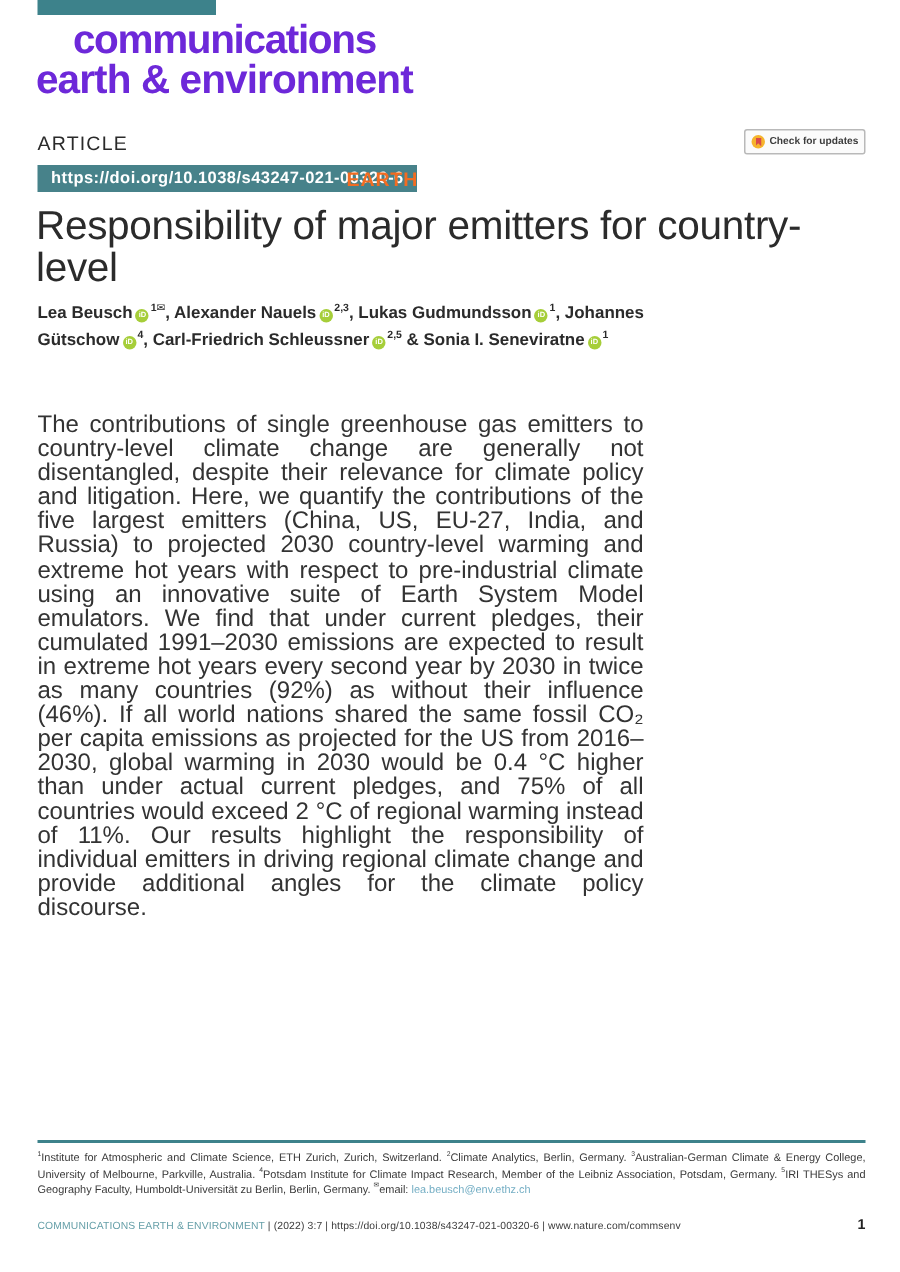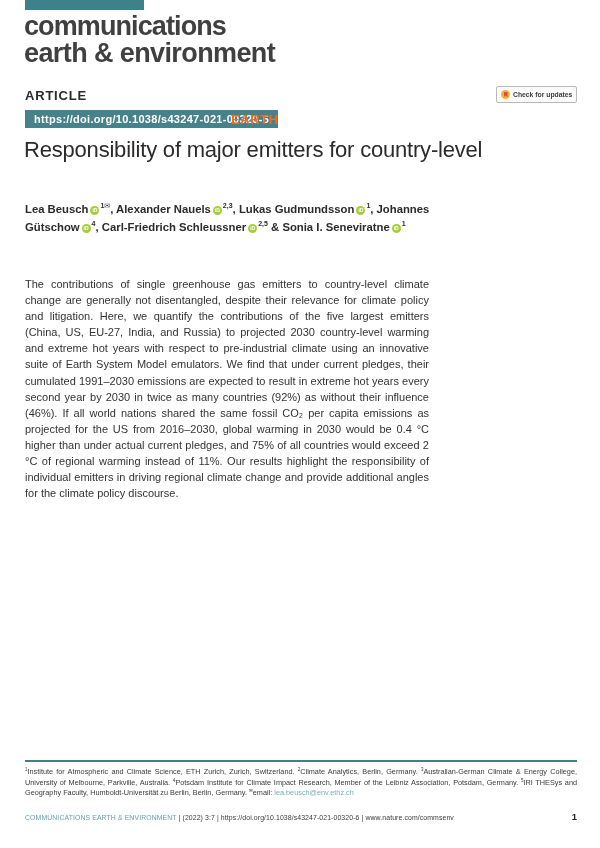--- a/index.html
+++ b/index.html
@@ -3,49 +3,49 @@
 <meta charset="utf-8">
 <style>
   * { margin:0; padding:0; box-sizing:border-box; }
   html,body { background:#888; }
   .page {
     position:relative; width:600px; height:848px; background:#ffffff;
     font-family:"Liberation Sans","DejaVu Sans",sans-serif; overflow:hidden;
     margin:0 auto;
   }
   .teal-bar { position:absolute; left:25px; top:0; width:119px; height:10px; background:#3d828b; }
-  .logo { position:absolute; left:24px; top:13px; color:#404040; }
+  .logo { position:absolute; left:24px; top:13px; color:#6d28d9;text-align:center; }
   .logo-l1 { font-size:27px; font-weight:800; letter-spacing:-0.9px; line-height:27px; }
   .logo-l2 { font-size:27px; font-weight:700; letter-spacing:-0.6px; line-height:27px; }
-  .article-label { position:absolute; left:25px; top:88px; font-size:13px; font-weight:700; letter-spacing:0.8px; color:#2a2a2a; }
+  .article-label { position:absolute; left:25px; top:88px; font-size:13px; font-weight:400; letter-spacing:0.8px; color:#2a2a2a; }
   .cfu-badge {
     position:absolute; left:496px; top:86px; width:81px; height:17px;
     border:1px solid #b9b9b9; background:#fbfbfb; border-radius:2px;
     display:flex; align-items:center; gap:3px; padding:0 4px; cursor:pointer;
   }
   .cfu-circle { width:9px; height:9px; border-radius:50%; background:#f6b42c; display:flex; align-items:center; justify-content:center; flex:none; }
   .cfu-bookmark { width:4px; height:6px; background:#da4a4a; clip-path:polygon(0 0,100% 0,100% 100%,50% 68%,0 100%); }
   .cfu-text { font-size:6.8px; color:#3c3c3c; font-weight:700; white-space:nowrap; }
   .doi-badge {
     position:absolute; left:25px; top:110px; height:18px; background:#47828a;
     color:#ffffff; font-size:11px; font-weight:700; letter-spacing:0.3px;
     display:inline-flex; align-items:center; padding:0 9px; cursor:pointer;
   }
   .open-label { position:absolute; left:231px; top:112px; font-size:13px; font-weight:800; letter-spacing:0.6px; color:#f26c22; }
-  .title { position:absolute; left:24px; top:136px; width:560px; color:#2b2b2b; font-size:22px; font-weight:500; letter-spacing:-0.2px; line-height:28px; }
+  .title { position:absolute; left:24px; top:136px; width:560px; color:#2b2b2b; font-size:27px; font-weight:500; letter-spacing:-0.2px; line-height:28px; }
   .authors { position:absolute; left:25px; top:201px; width:462px; font-size:11.3px; font-weight:600; color:#2b2b2b; line-height:17.5px; }
   .authors sup, .affils sup { font-size:62%; vertical-align:super; line-height:0; }
   .orcid-icon {
     display:inline-flex; align-items:center; justify-content:center;
     width:9px; height:9px; border-radius:50%; background:#a6ce39; color:#fff;
     font-size:5px; font-weight:700; margin:0 1px 0 2px; vertical-align:1px; cursor:pointer;
   }
   .abstract {
     position:absolute; left:25px; top:276px; width:404px;
-    font-size:11px; line-height:16.1px; color:#333333; text-align:justify;
+    font-size:16px; line-height:16.1px; color:#333333; text-align:justify;
   }
   .affil-rule { position:absolute; left:25px; top:760px; width:552px; height:2px; background:#3d828b; }
   .affils {
     position:absolute; left:25px; top:767px; width:552px;
     font-size:7.3px; line-height:10.6px; color:#3a3a3a; text-align:justify;
   }
   .email-link { color:#74aec4; text-decoration:none; cursor:pointer; }
   .footer { position:absolute; left:25px; top:811px; width:552px; display:flex; justify-content:space-between; align-items:baseline; }
   .footer-left { font-size:6.9px; color:#3a3a3a; letter-spacing:0.1px; }
   .footer-journal { color:#67a0a9; }

